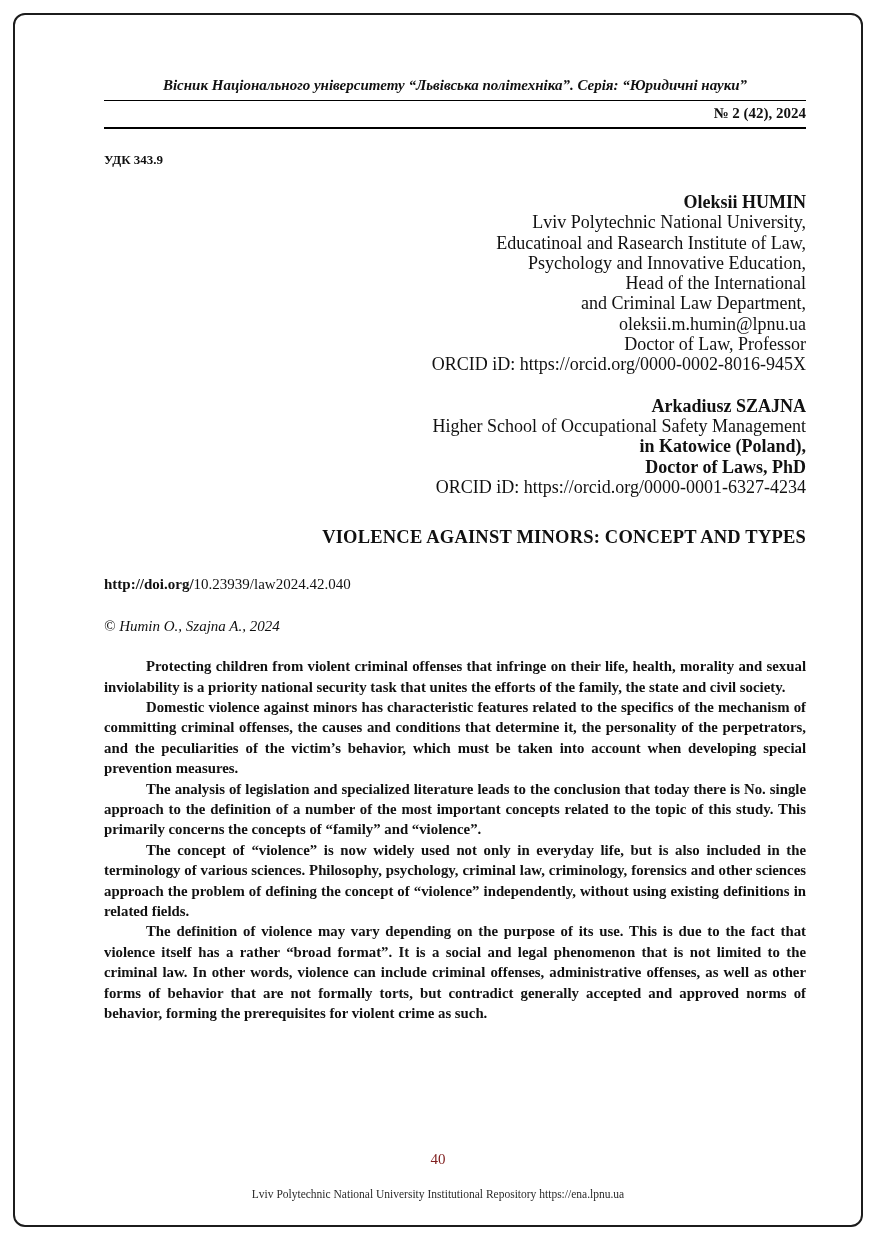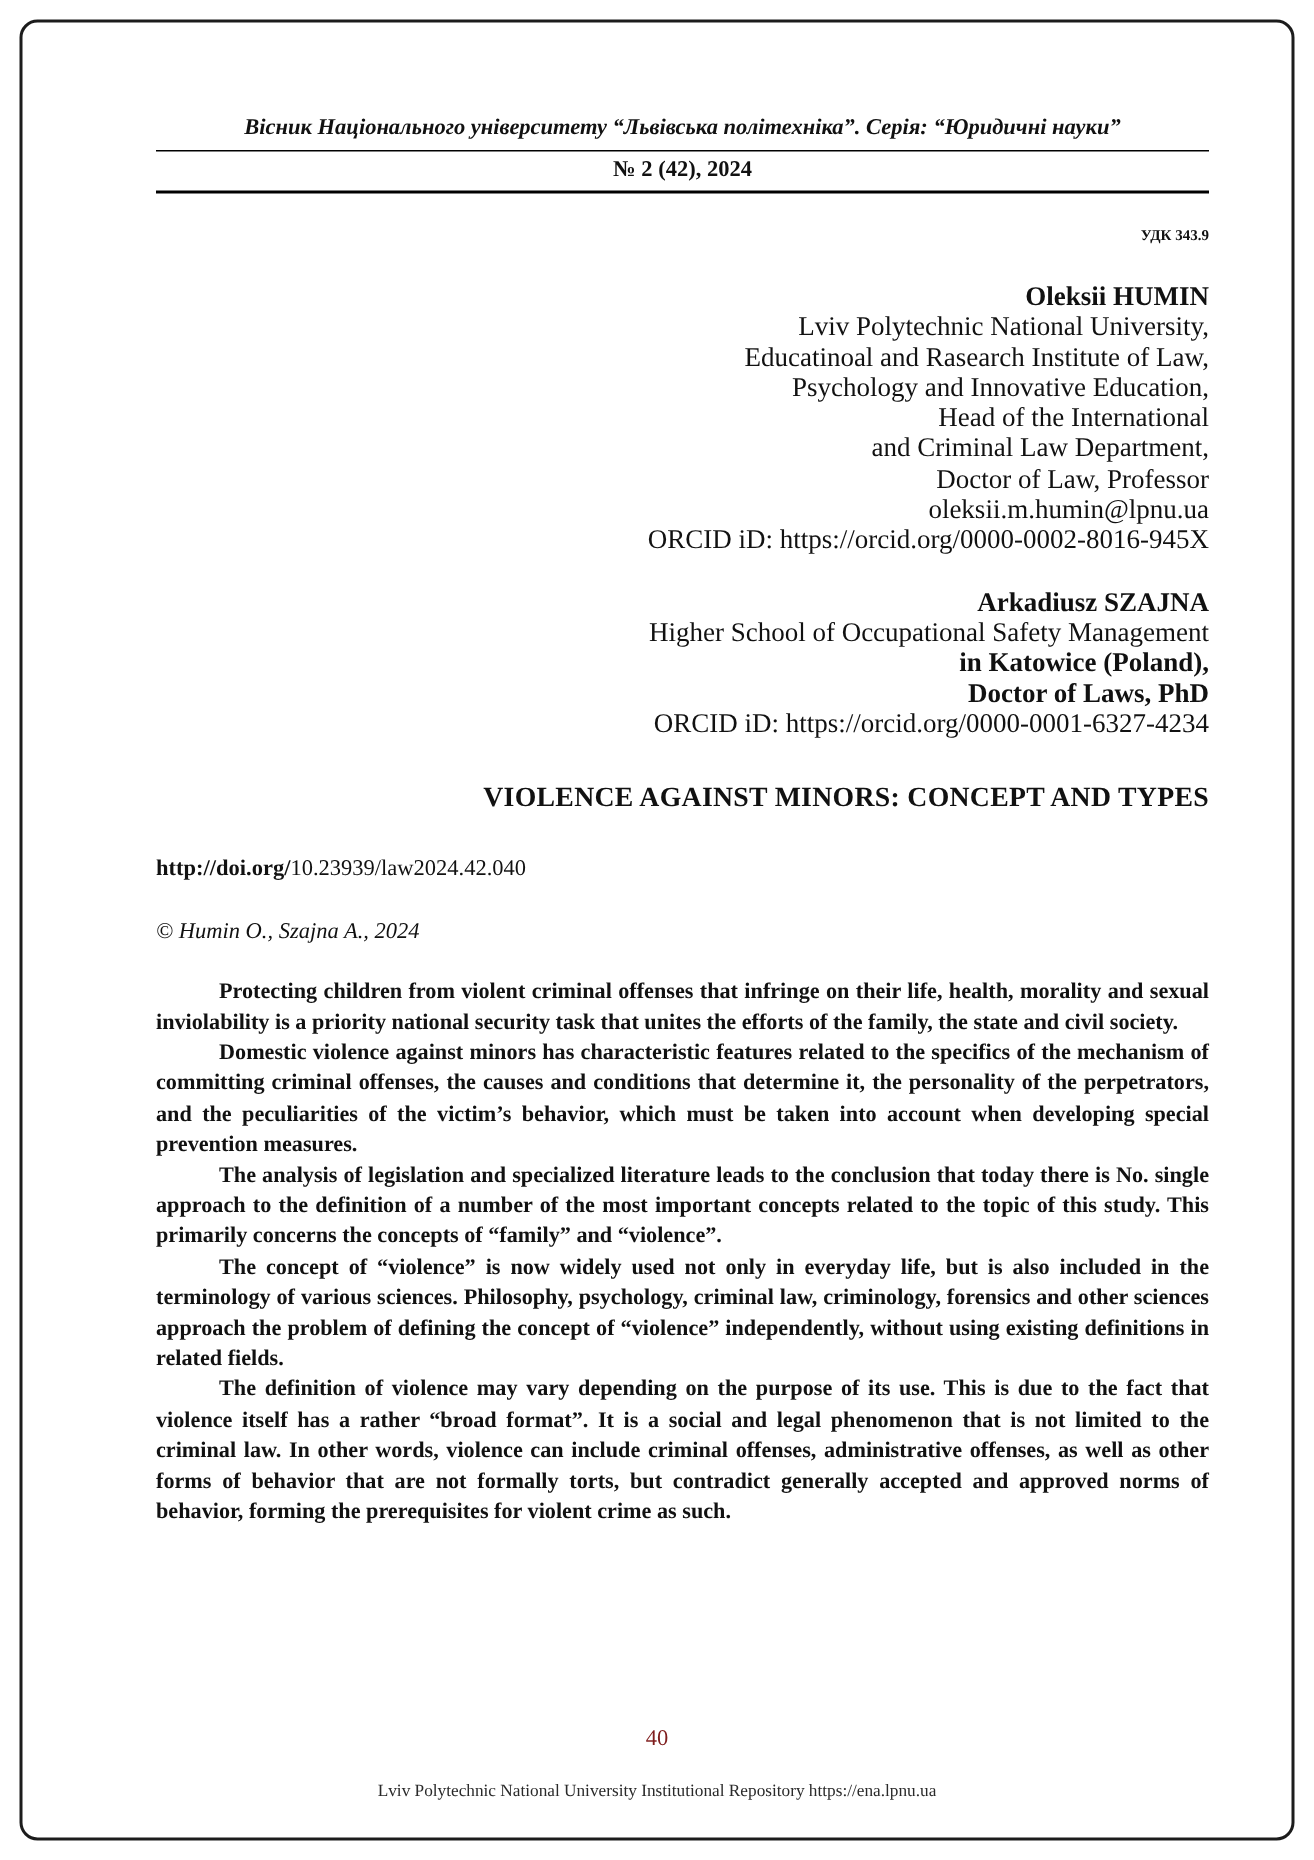--- a/index.html
+++ b/index.html
@@ -28,29 +28,29 @@
     font-size: 15px;
     text-align: center;
     padding-bottom: 5px;
     border-bottom: 1.5px solid #000;
     line-height: 19px;
     font-style: italic;
   }
   .issue-line {
     font-weight: bold;
     font-size: 15px;
-    text-align: center;
+    text-align: right;
     padding: 3px 0 4px 0;
     border-bottom: 2px solid #000;
     line-height: 19px;
   }
   .udc {
-    text-align: right;
+    text-align: left;
     font-weight: bold;
-    font-size: 10px;
+    font-size: 13px;
     margin-top: 23px;
   }
   .author-block {
     text-align: right;
     font-size: 18px;
     line-height: 20.3px;
   }
   .author-block.first { margin-top: 24px; }
   .author-block.second { margin-top: 21px; }
   .author-name { font-weight: bold; }
@@ -111,22 +111,22 @@
 
   <div class="udc">УДК 343.9</div>
 
   <div class="author-block first">
     <div class="author-name">Oleksii HUMIN</div>
     <div>Lviv Polytechnic National University,</div>
     <div>Educatinoal and Rasearch Institute of Law,</div>
     <div>Psychology and Innovative Education,</div>
     <div>Head of the International</div>
     <div>and Criminal Law Department,</div>
+    <div>oleksii.m.humin@lpnu.ua</div>
     <div>Doctor of Law, Professor</div>
-    <div>oleksii.m.humin@lpnu.ua</div>
     <div>ORCID iD: https://orcid.org/0000-0002-8016-945X</div>
   </div>
 
   <div class="author-block second">
     <div class="author-name">Arkadiusz SZAJNA</div>
     <div>Higher School of Occupational Safety Management</div>
     <div class="bold-line">in Katowice (Poland),</div>
     <div class="bold-line">Doctor of Laws, PhD</div>
     <div>ORCID iD: https://orcid.org/0000-0001-6327-4234</div>
   </div>

